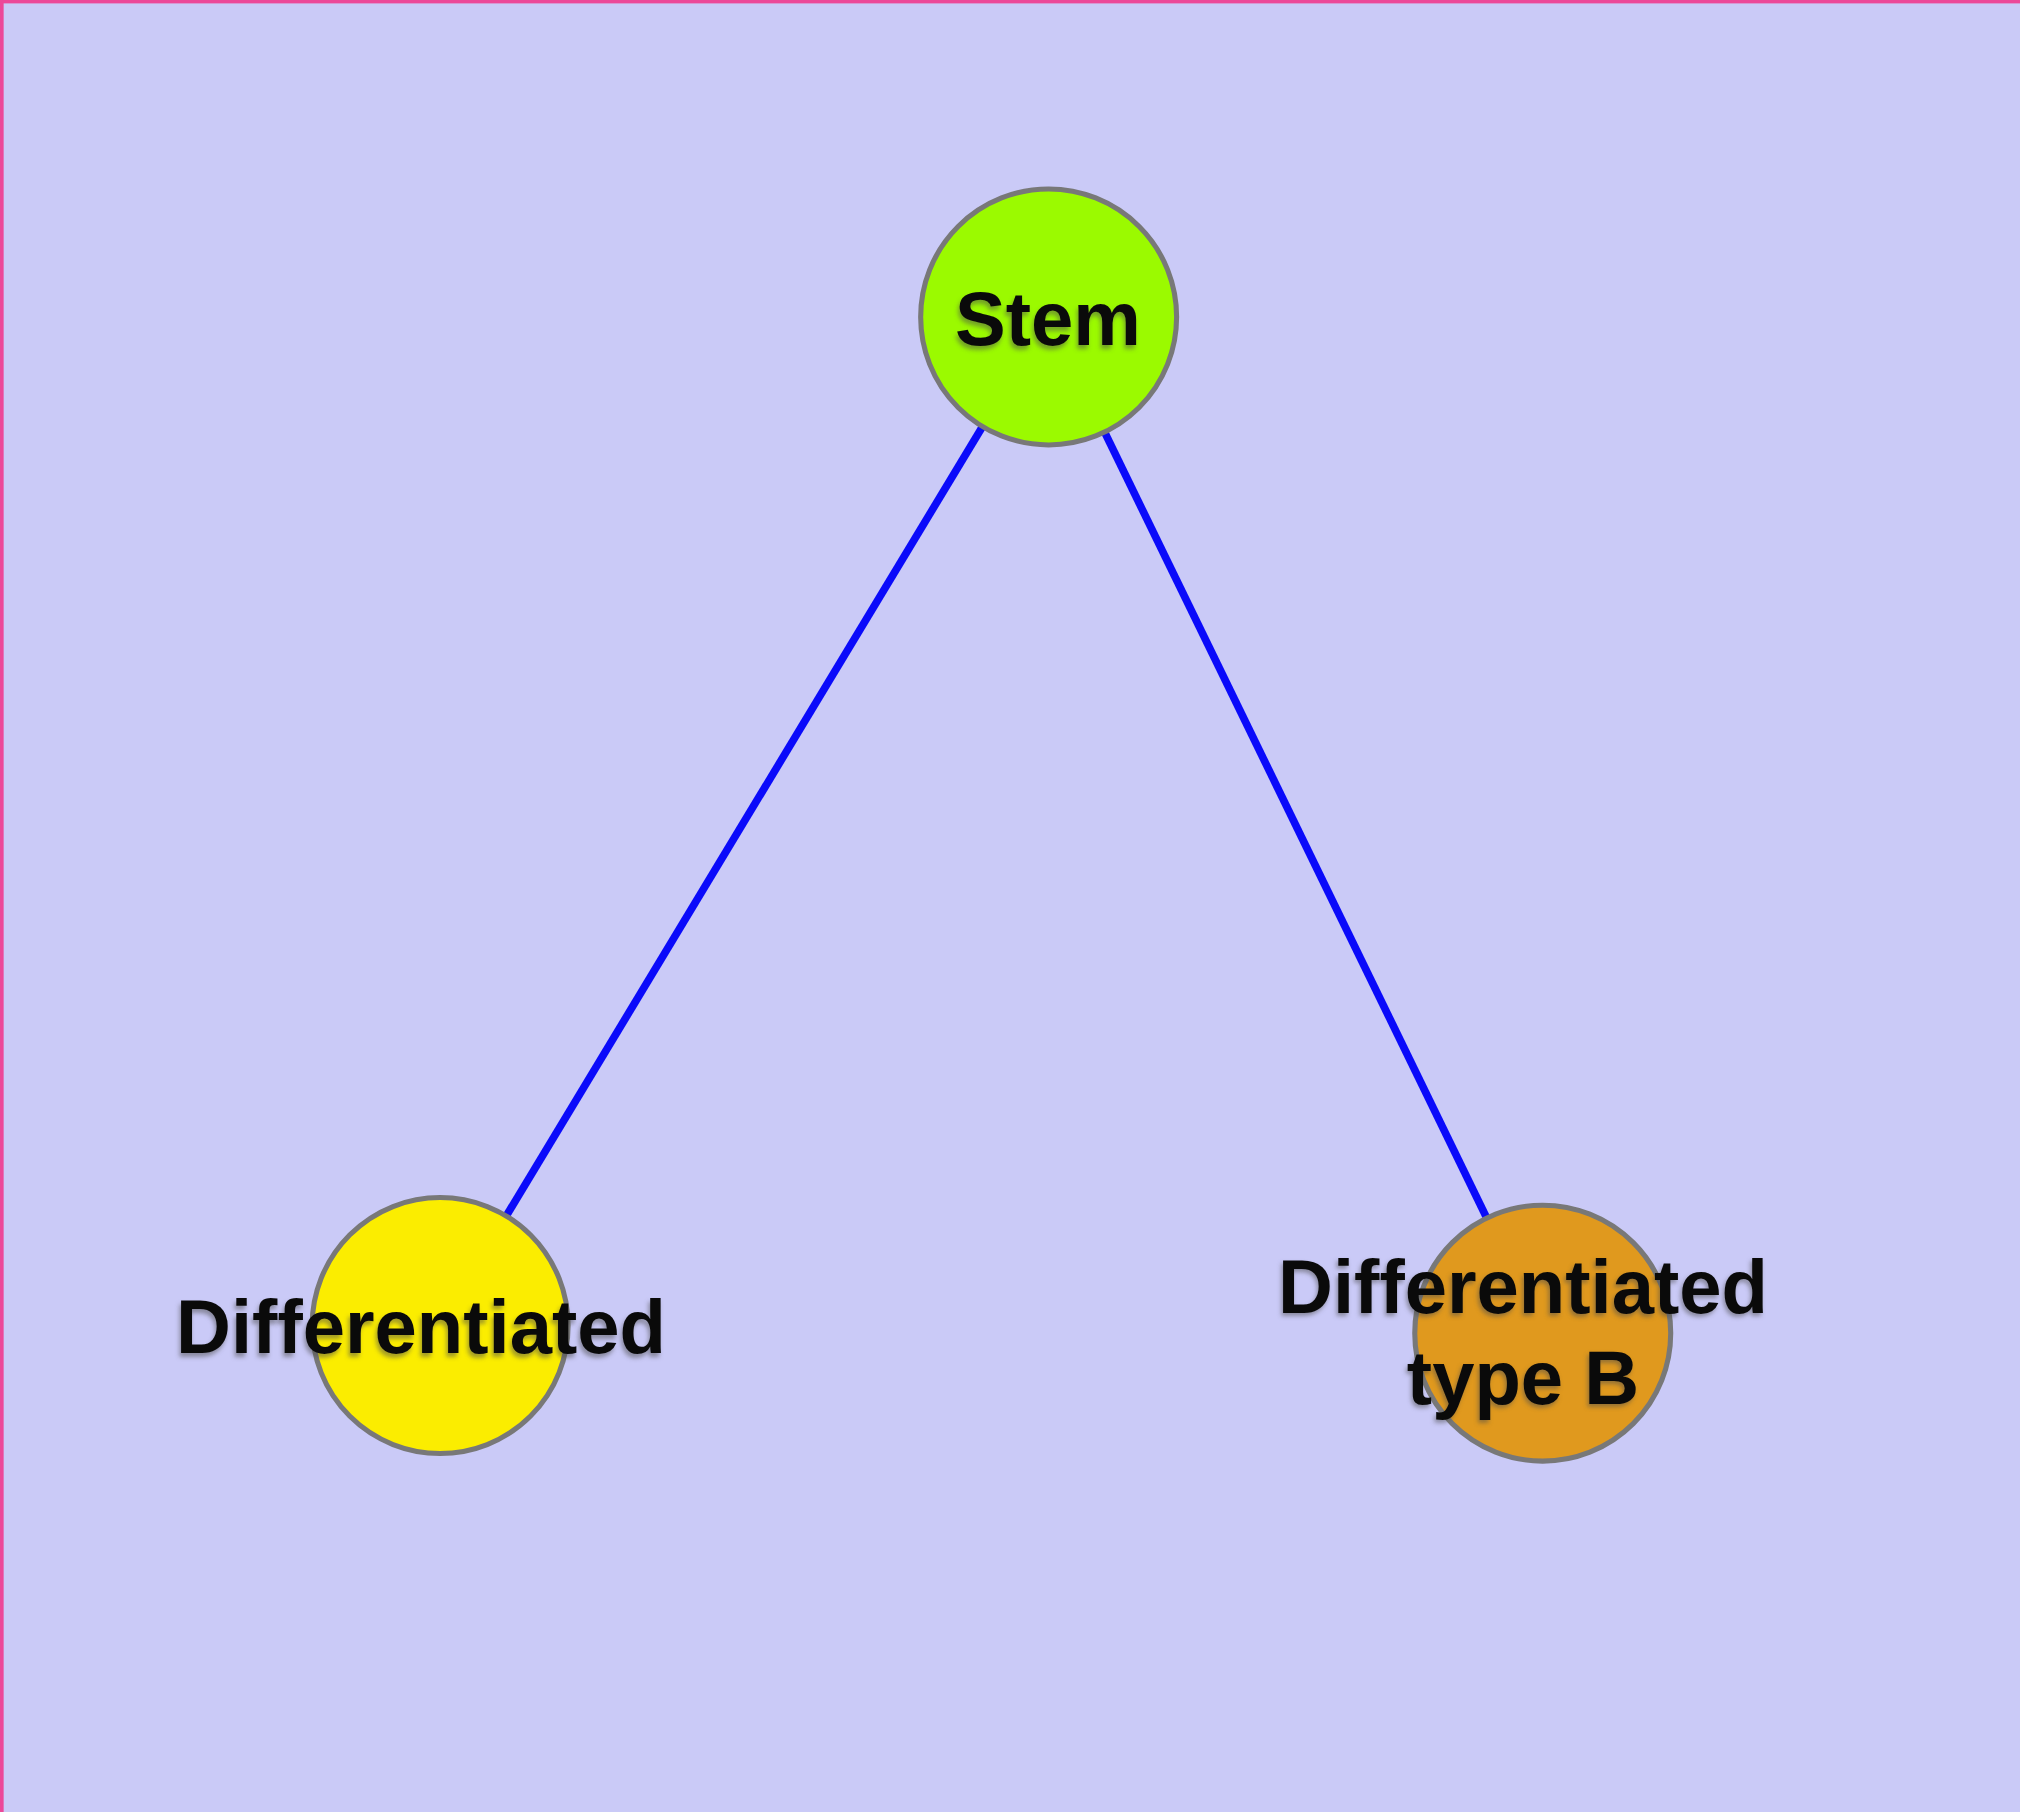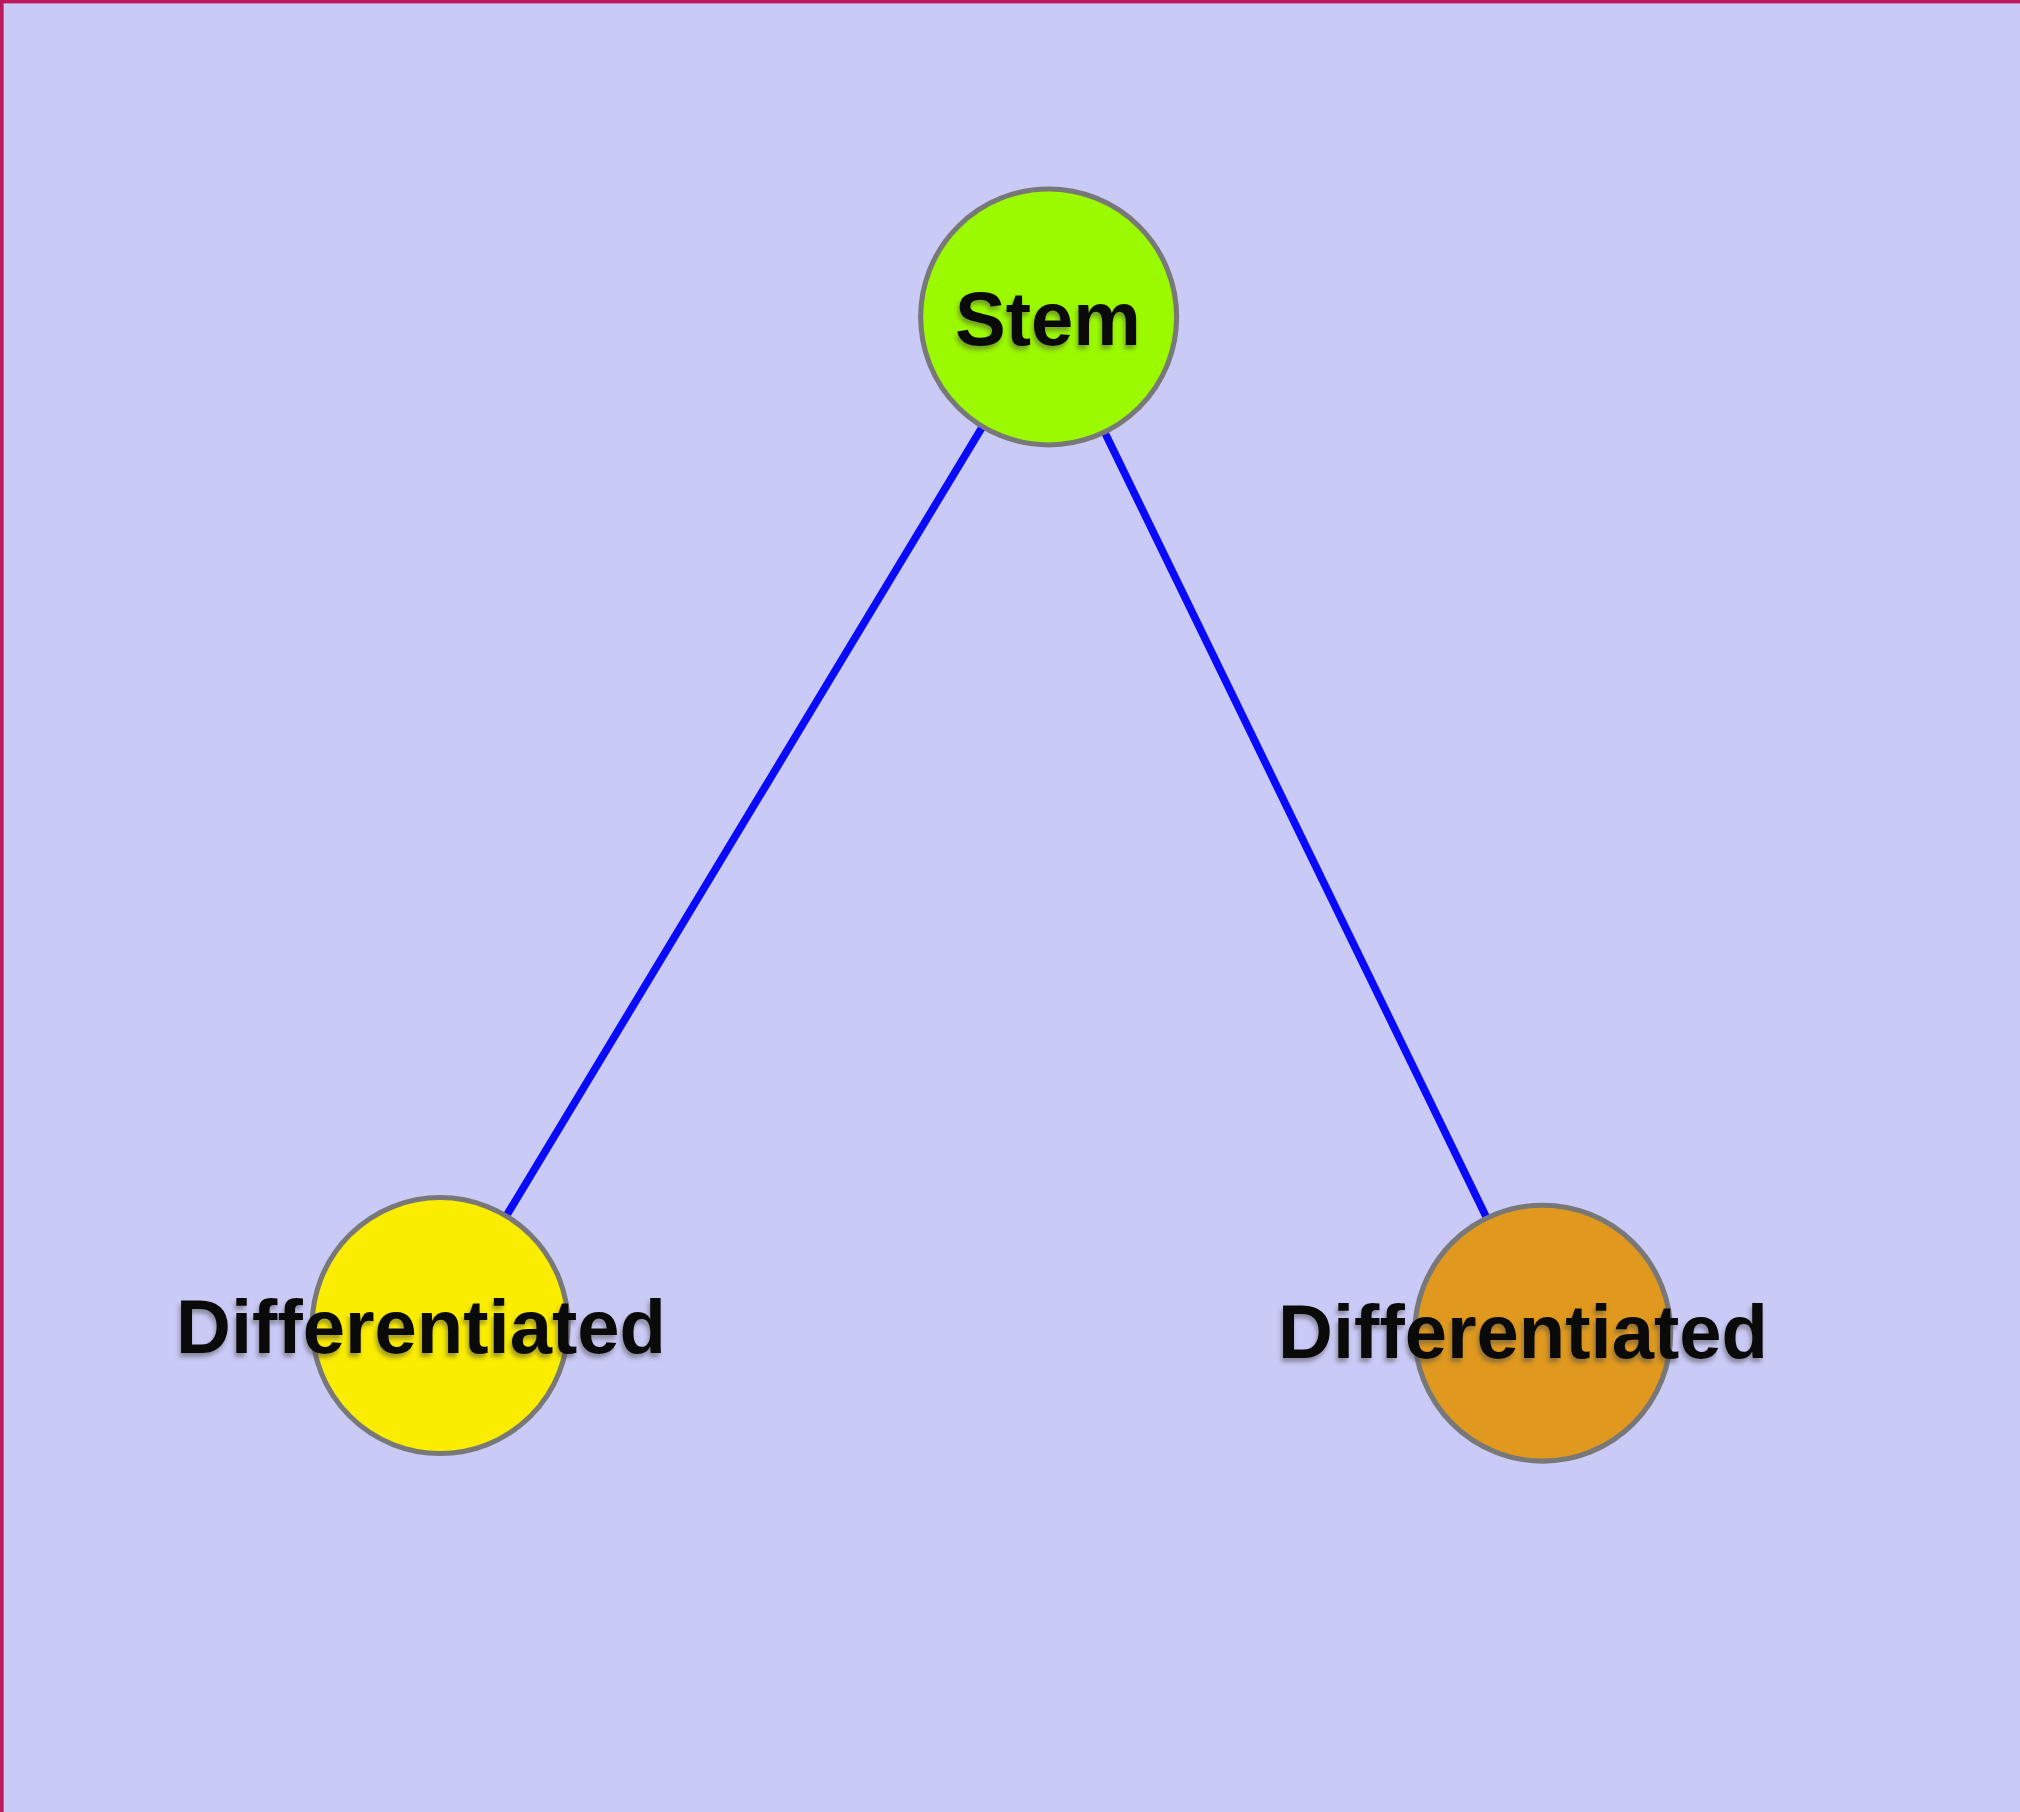--- a/index.html
+++ b/index.html
@@ -5,21 +5,21 @@
   html, body {
     margin: 0;
     padding: 0;
     background: #ffffff;
     font-family: "Liberation Sans", sans-serif;
   }
   .stage {
     position: relative;
     width: 2021px;
     height: 1812px;
-    background: #be185d;
+    background: #ec4899;
     overflow: hidden;
   }
   .stage svg {
     position: absolute;
     left: 0;
     top: 0;
     width: 2021px;
     height: 1812px;
     display: block;
   }
@@ -64,16 +64,17 @@
   <div class="node-label label-stem">
     <div>Stem</div>
   </div>
 
   <div class="node-label label-type-a">
     <div>Differentiated</div>
   </div>
 
   <div class="node-label label-type-b">
     <div>Differentiated</div>
+    <div>type B</div>
   </div>
 
 </div>
 
 
 </body></html>

